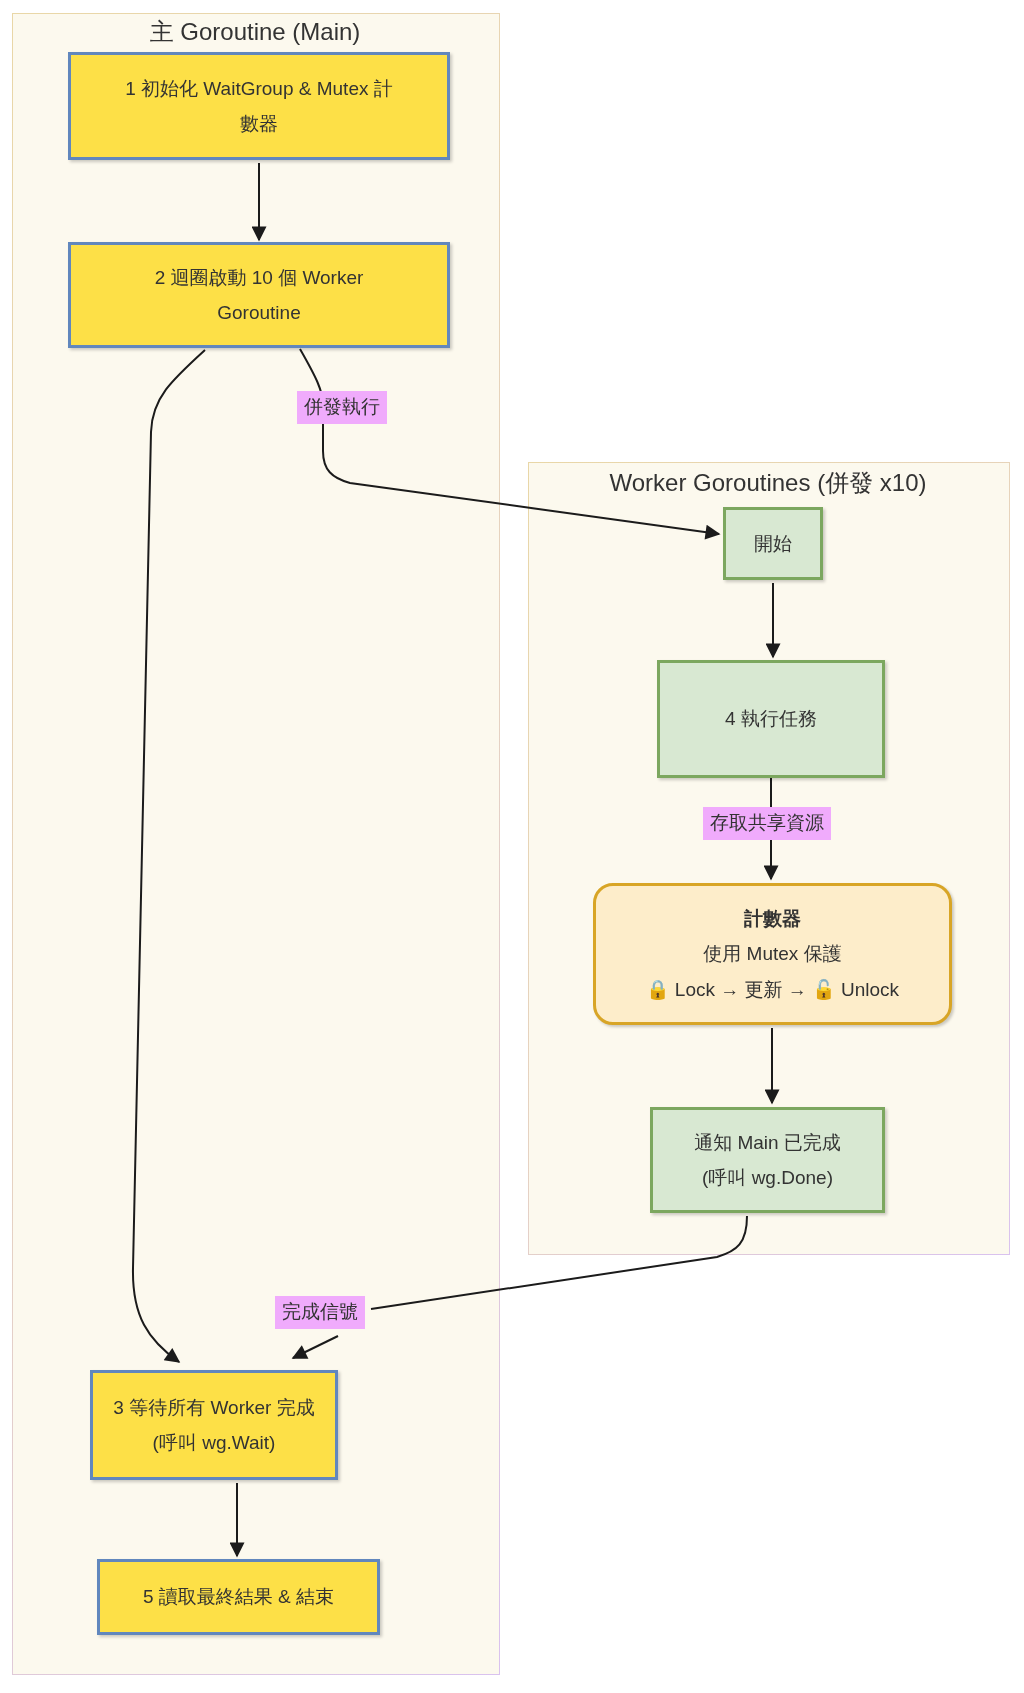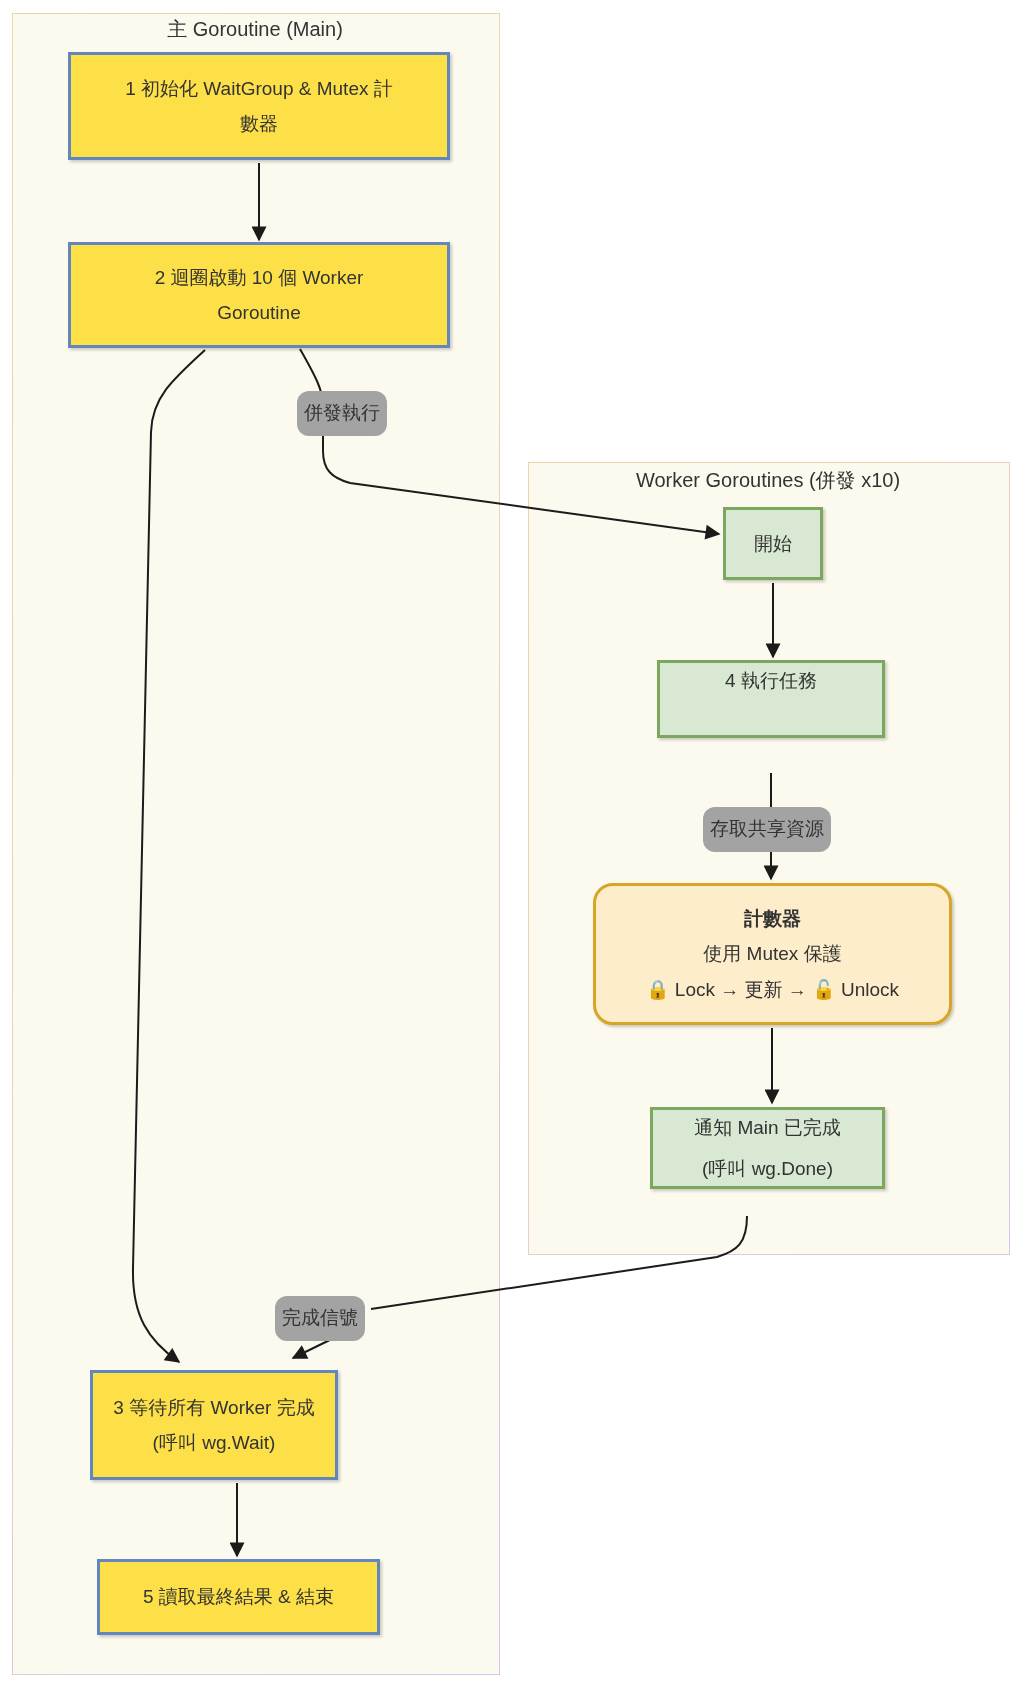--- a/index.html
+++ b/index.html
@@ -8,37 +8,36 @@
 
   .subgraph{
     position:absolute;
     background:#fcf9ee;
     border:1px solid;
     border-image:linear-gradient(135deg,#e9d7a7 0%,#e6d2c2 55%,#d9c2ef 100%) 1;
     z-index:0;
   }
   .subgraph-title{
     position:absolute;
-    font-size:20px;
+    font-size:24px;
     color:#333333;
     text-align:center;
     z-index:1;
   }
   svg.edges{position:absolute;left:0;top:0;z-index:1;}
 
   .edge-label{
     position:absolute;
-    background:#a3a3a3;
+    background:#f0abfc;
     color:#333333;
     font-size:19px;
     line-height:1.5;
-    padding:8px 7px;
+    padding:2px 7px;
     white-space:nowrap;
     z-index:2;
-    border-radius:12px;
   }
 
   .node{
     position:absolute;
     box-sizing:border-box;
     display:flex;
     flex-direction:column;
     align-items:center;
     justify-content:center;
     text-align:center;
@@ -102,28 +101,28 @@
   </div>
 
   <div class="node blue" style="left:97px;top:1559px;width:283px;height:76px;padding:0 20px;">
     <span>5 讀取最終結果 &amp; 結束</span>
   </div>
 
   <div class="node green" style="left:723px;top:507px;width:100px;height:73px;">
     <span>開始</span>
   </div>
 
-  <div class="node green" style="left:657px;top:660px;width:228px;height:78px;padding:0 13px;justify-content:space-between;">
+  <div class="node green" style="left:657px;top:660px;width:228px;height:118px;padding:0 13px;">
     <span>4 執行任務</span>
   </div>
 
   <div class="node yellow" style="left:593px;top:883px;width:359px;height:142px;padding:0 16px;border-radius:20px;">
     <span class="bold">計數器</span>
     <span>使用 Mutex 保護</span>
     <span>🔒 Lock → 更新 → 🔓 Unlock</span>
   </div>
 
-  <div class="node green" style="left:650px;top:1107px;width:235px;height:82px;padding:0 24px;justify-content:space-between;">
+  <div class="node green" style="left:650px;top:1107px;width:235px;height:106px;padding:0 24px;">
     <span>通知 Main 已完成</span>
     <span>(呼叫 wg.Done)</span>
   </div>
 
 </div>
 
 </body></html>

